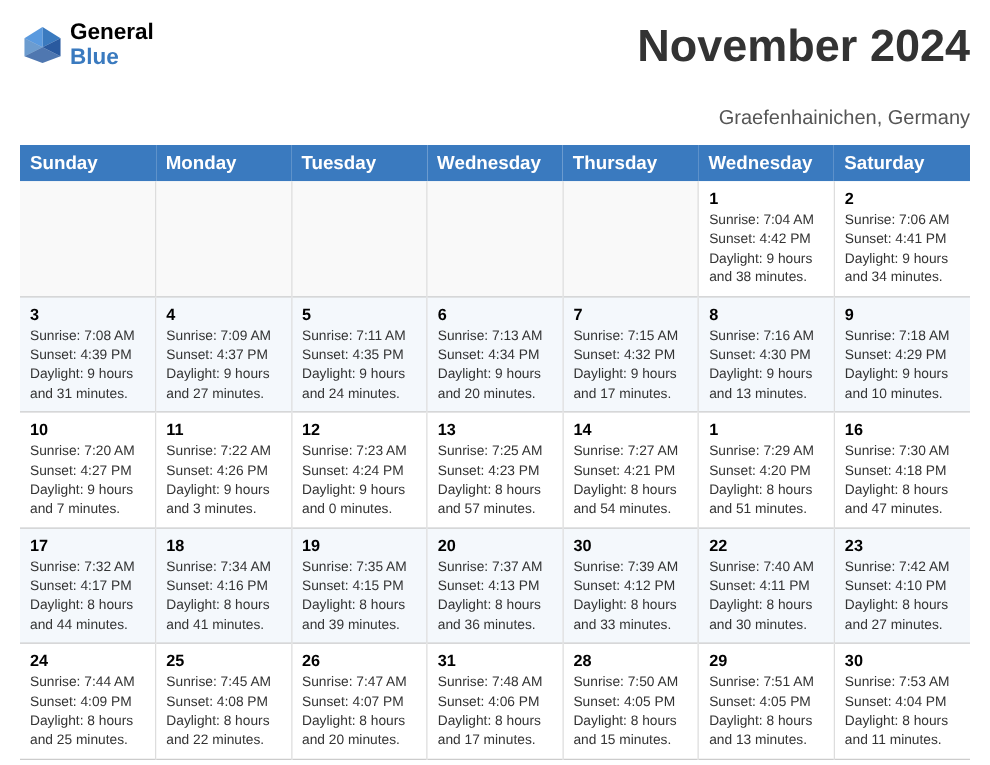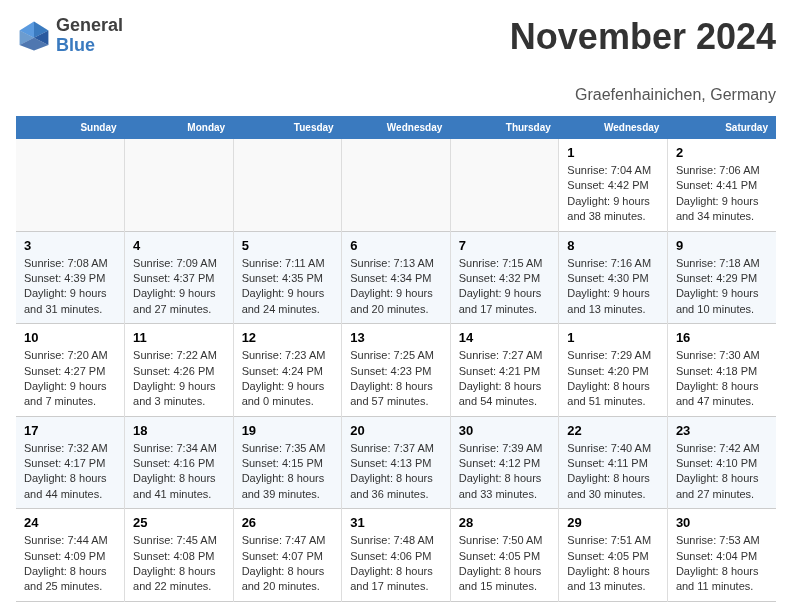--- a/index.html
+++ b/index.html
@@ -19,21 +19,21 @@
     .logo {
       display: flex;
       align-items: center;
       gap: 4px;
     }
     .logo-text {
       font-size: 18px;
       font-weight: bold;
       line-height: 1.1;
     }
-    .logo-general { color: #404040; }
+    .logo-general { color: #000000; }
     .logo-blue { color: #3a7abf; }
     .logo-icon {
       width: 36px;
       height: 36px;
     }
     .title-area {
       text-align: right;
     }
     .month-title {
       font-size: 36px;
@@ -49,22 +49,22 @@
       width: 100%;
       border-collapse: collapse;
       font-size: 11px;
     }
     thead tr {
       background: #3a7abf;
       color: #fff;
     }
     thead th {
       padding: 6px 8px;
-      text-align: right;
-      font-size: 10px;
+      text-align: left;
+      font-size: 15px;
       font-weight: bold;
     }
     tbody tr {
       border-bottom: 1px solid #ccc;
     }
     tbody td {
       vertical-align: top;
       padding: 6px 8px;
       width: 14.28%;
       min-height: 80px;

